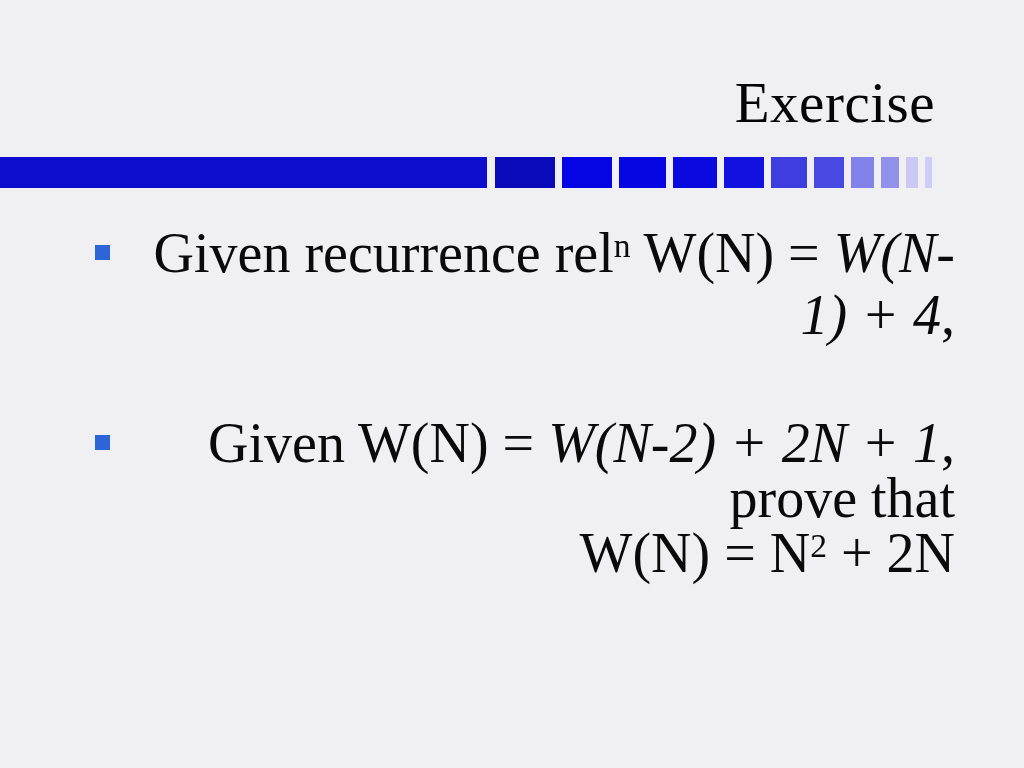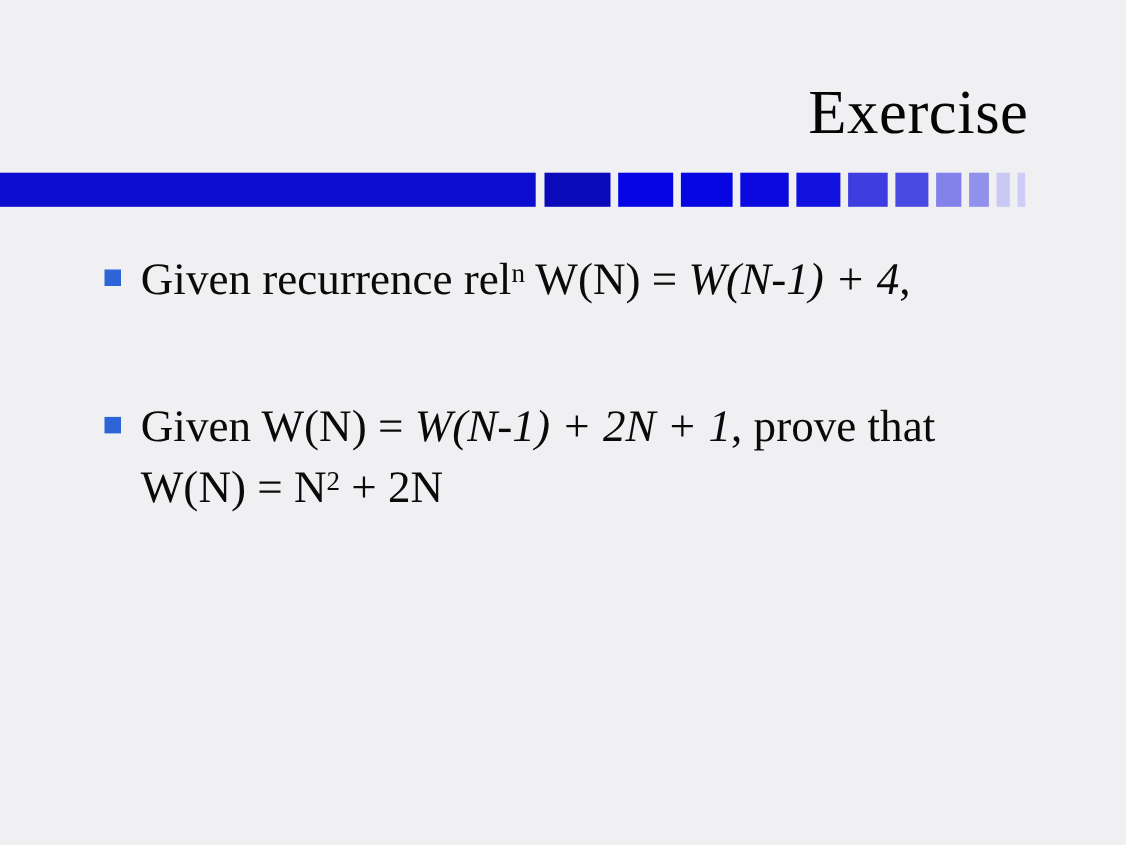--- a/index.html
+++ b/index.html
@@ -7,20 +7,21 @@
     padding: 0;
   }
   .slide {
     position: relative;
     width: 1024px;
     height: 768px;
     background: #f0f0f2;
     overflow: hidden;
     font-family: "Liberation Serif", serif;
     color: #0a0a0a;
+    text-align: right;
   }
   .title {
     position: absolute;
     top: 72px;
     right: 89px;
     margin: 0;
     font-size: 57px;
     font-weight: normal;
     line-height: 1.1;
     letter-spacing: 0.5px;
@@ -58,21 +59,21 @@
     left: 95px;
     width: 860px;
     margin: 0;
     padding: 0;
     list-style: none;
   }
   .bullets li {
     position: relative;
     padding-left: 33px;
     margin: 0 0 73px 0;
-    font-size: 41px;
+    font-size: 56px;
     line-height: 55px;
   }
   .marker {
     position: absolute;
     left: 0;
     top: 19px;
     width: 15px;
     height: 15px;
     display: block;
   }
@@ -103,15 +104,15 @@
         <div class="divider-block" style="width: 30px; background: rgb(72, 72, 226);"></div>
         <div class="divider-block" style="width: 23px; background: rgb(130, 130, 234);"></div>
         <div class="divider-block" style="width: 18px; background: rgb(145, 145, 236);"></div>
         <div class="divider-block" style="width: 12px; background: rgb(201, 201, 243);"></div>
         <div class="divider-block" style="width: 7px; background: rgb(205, 205, 245);"></div>
       </div>
   </div>
 
   <ul class="bullets">
       <li><span class="marker" style="background: rgb(45, 100, 215);"></span><span class="text"><span>Given recurrence rel</span><span class="sup">n</span><span> W(N) = </span><span class="it">W(N-1) + 4</span><span>, </span><br></span></li>
-      <li><span class="marker" style="background: rgb(45, 100, 215);"></span><span class="text"><span>Given W(N) = </span><span class="it">W(N-1) + 2N + 1</span><span>, prove that </span><br><span>W(N) = N</span><span class="sup">2</span><span> + 2N</span></span></li>
+      <li><span class="marker" style="background: rgb(45, 100, 215);"></span><span class="text"><span>Given W(N) = </span><span class="it">W(N-2) + 2N + 1</span><span>, prove that </span><br><span>W(N) = N</span><span class="sup">2</span><span> + 2N</span></span></li>
     </ul>
 </div>
 
 </body></html>

